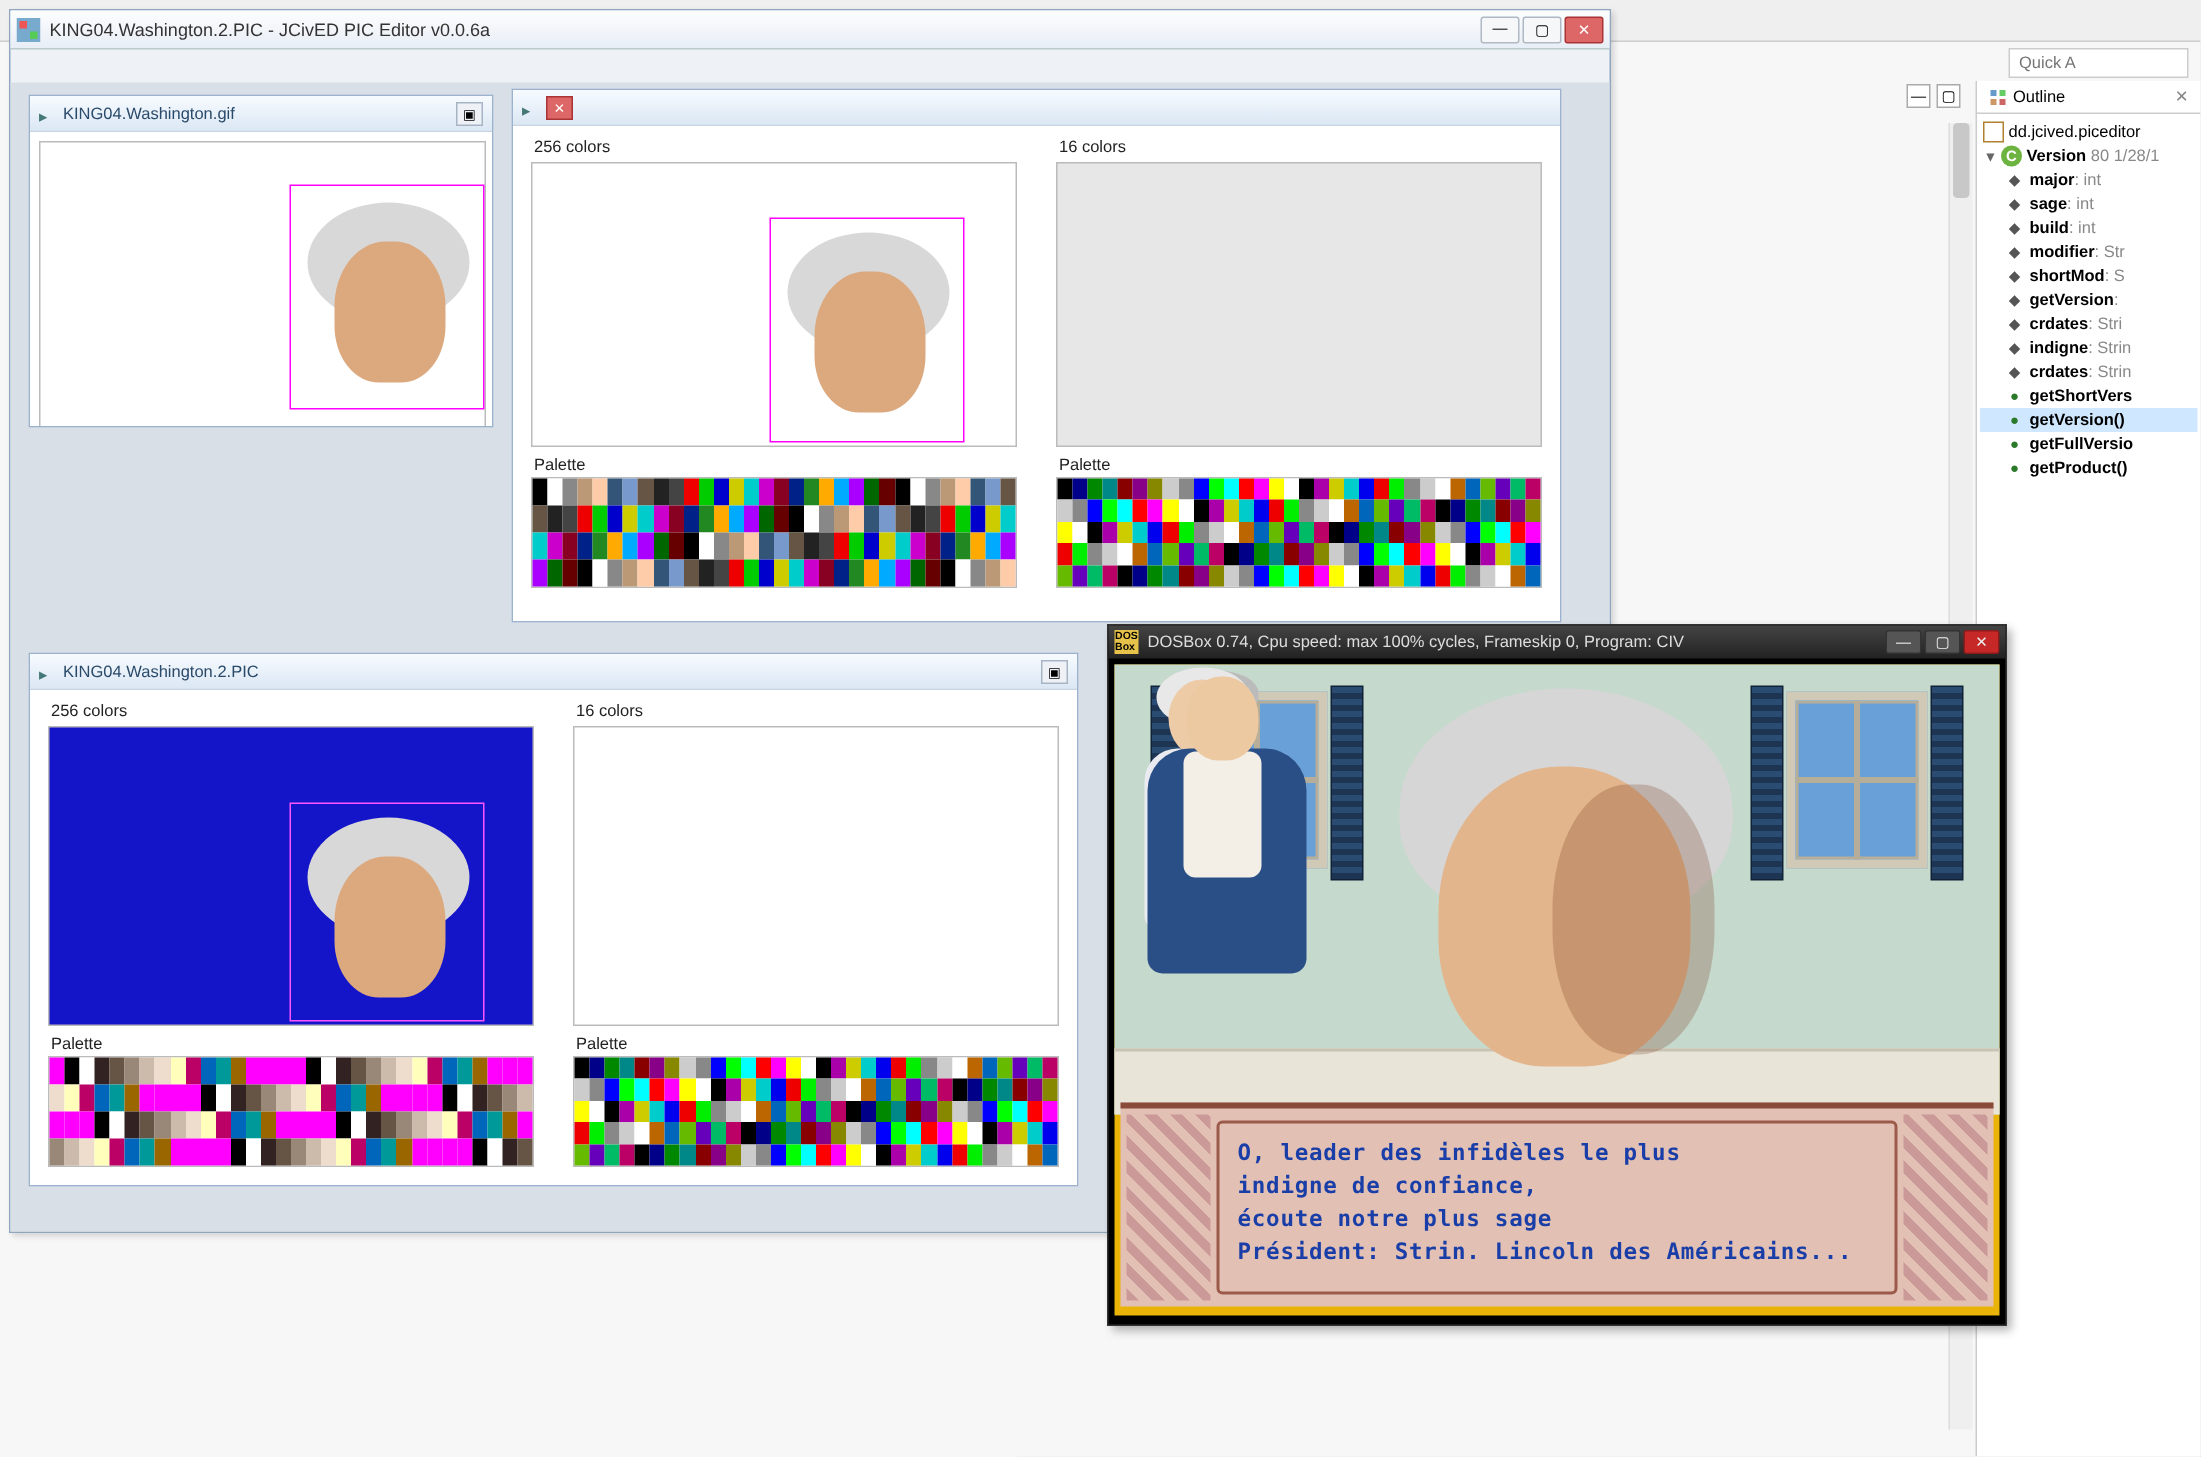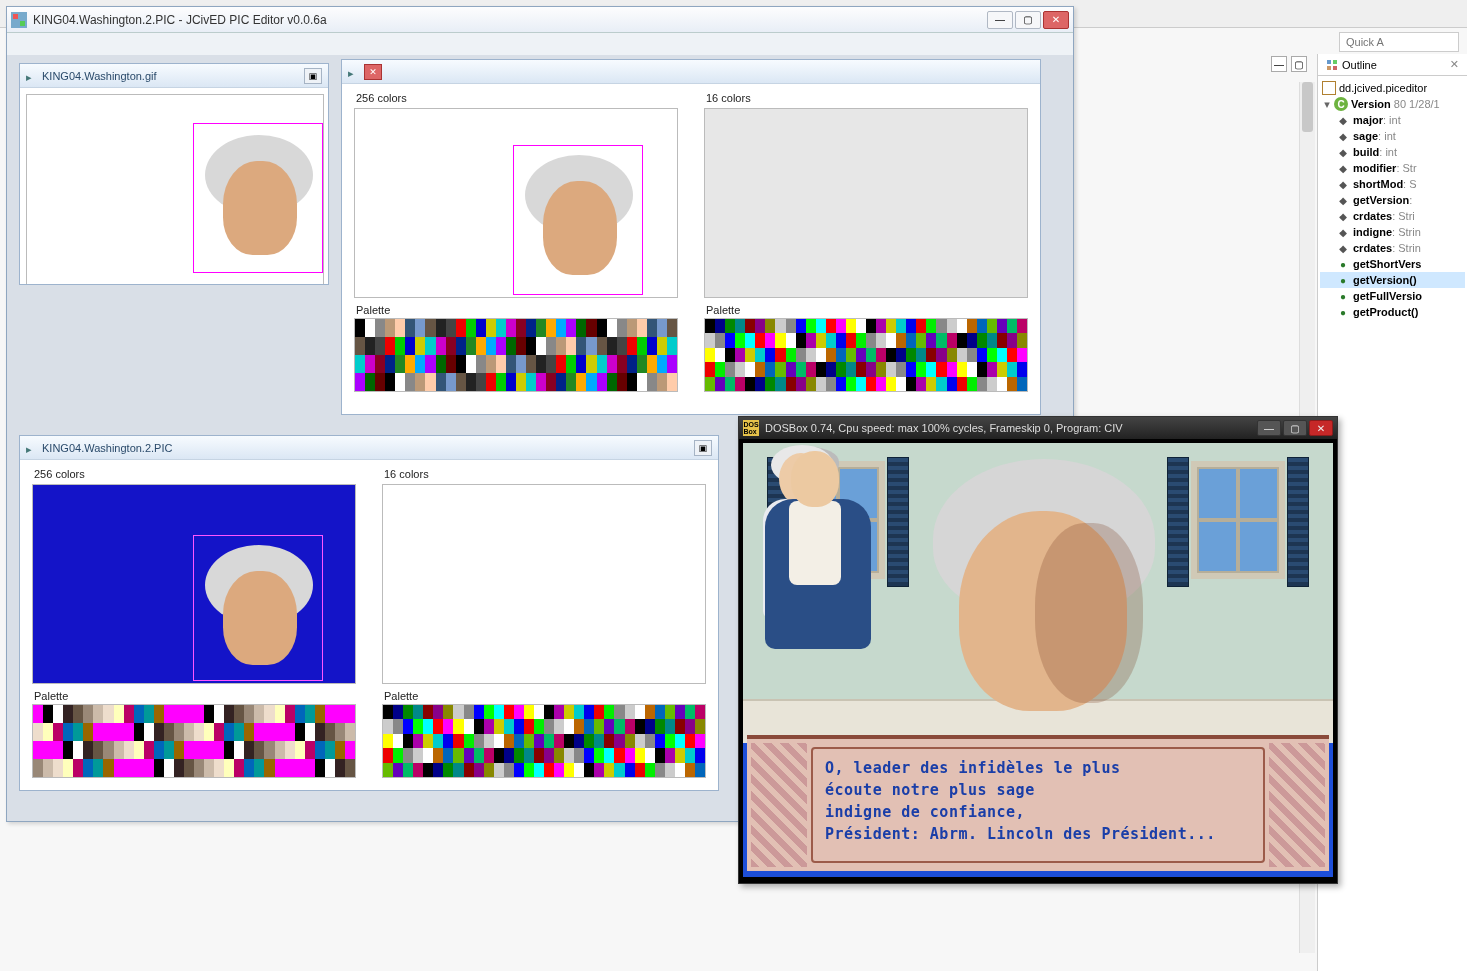--- a/index.html
+++ b/index.html
@@ -56,21 +56,21 @@
 .palette{height:74px;border:1px solid #bbb;display:flex;flex-direction:column}
 .palette .row{flex:1;display:flex}
 .palette .row span{flex:1}
 
 .dosbox{position:absolute;left:738px;top:416px;width:600px;height:468px;border:1px solid #333;background:#000;box-shadow:3px 3px 6px rgba(0,0,0,.3)}
 .dtb{height:22px;background:linear-gradient(#444,#222);display:flex;align-items:center;padding:0 4px;color:#ddd;font-size:11px}
 .dtb .dico{width:16px;height:16px;background:#e6c24a;margin-right:6px;display:flex;align-items:center;justify-content:center;font-size:7px;color:#000;font-weight:bold;line-height:7px}
 .dtb .ttl{flex:1}
 .dtb .winbtn{height:16px;width:24px;background:#555;border:1px solid #333;color:#eee}
 .dtb .winbtn.close{background:#c62828;border-color:#8a1c1c}
-.gameview{position:absolute;left:4px;right:4px;top:26px;bottom:6px;background:#1d4ed8}
+.gameview{position:absolute;left:4px;right:4px;top:26px;bottom:6px;background:#eab308}
 .room{position:absolute;left:0;right:0;top:0;height:300px;background:#c6d9cd}
 .wall{position:absolute;left:0;right:0;bottom:0;height:44px;background:#e8e4d8;border-top:2px solid #c9c3b3}
 .win-frame{position:absolute;top:18px;width:94px;height:118px;background:#6aa0d8;border:6px solid #d0c9b6;box-shadow:inset 0 0 0 2px #b6ae99}
 .win-frame .panes::before,.win-frame .panes::after{content:"";position:absolute;background:#b6ae99}
 .win-frame .panes::before{left:50%;top:0;bottom:0;width:4px;margin-left:-2px}
 .win-frame .panes::after{top:50%;left:0;right:0;height:4px;margin-top:-2px}
 .shutter{position:absolute;top:14px;width:22px;height:130px;background:repeating-linear-gradient(#2a4b72 0 4px,#1d3552 4px 8px);border:1px solid #0f2237}
 .adv1{left:16px;top:96px;width:140px;height:200px}
 .adv1 .hd{position:absolute;left:44px;top:8px;width:48px;height:58px;background:#e8c4a0;border-radius:50% 50% 46% 46%}
 .adv1 .hr{position:absolute;left:40px;top:4px;width:56px;height:30px;background:#bbb;border-radius:50% 50% 40% 40%}
@@ -964,19 +964,19 @@
           <div class="hair"></div>
           <div class="face"></div>
           <div class="shade"></div>
         </div>
     </div>
     <div class="dlg">
       <div class="dec l"></div>
       <div class="dec r"></div>
       <div class="inner">
         <p>O, leader des infidèles le plus</p>
+        <p>indigne de confiance,</p>
         <p>écoute notre plus sage</p>
-        <p>indigne de confiance,</p>
-        <p>Président: Abrm. Lincoln des Président...</p>
+        <p>Président: Strin. Lincoln des Américains...</p>
       </div>
     </div>
   </div>
 </div>
 
 </body></html>

